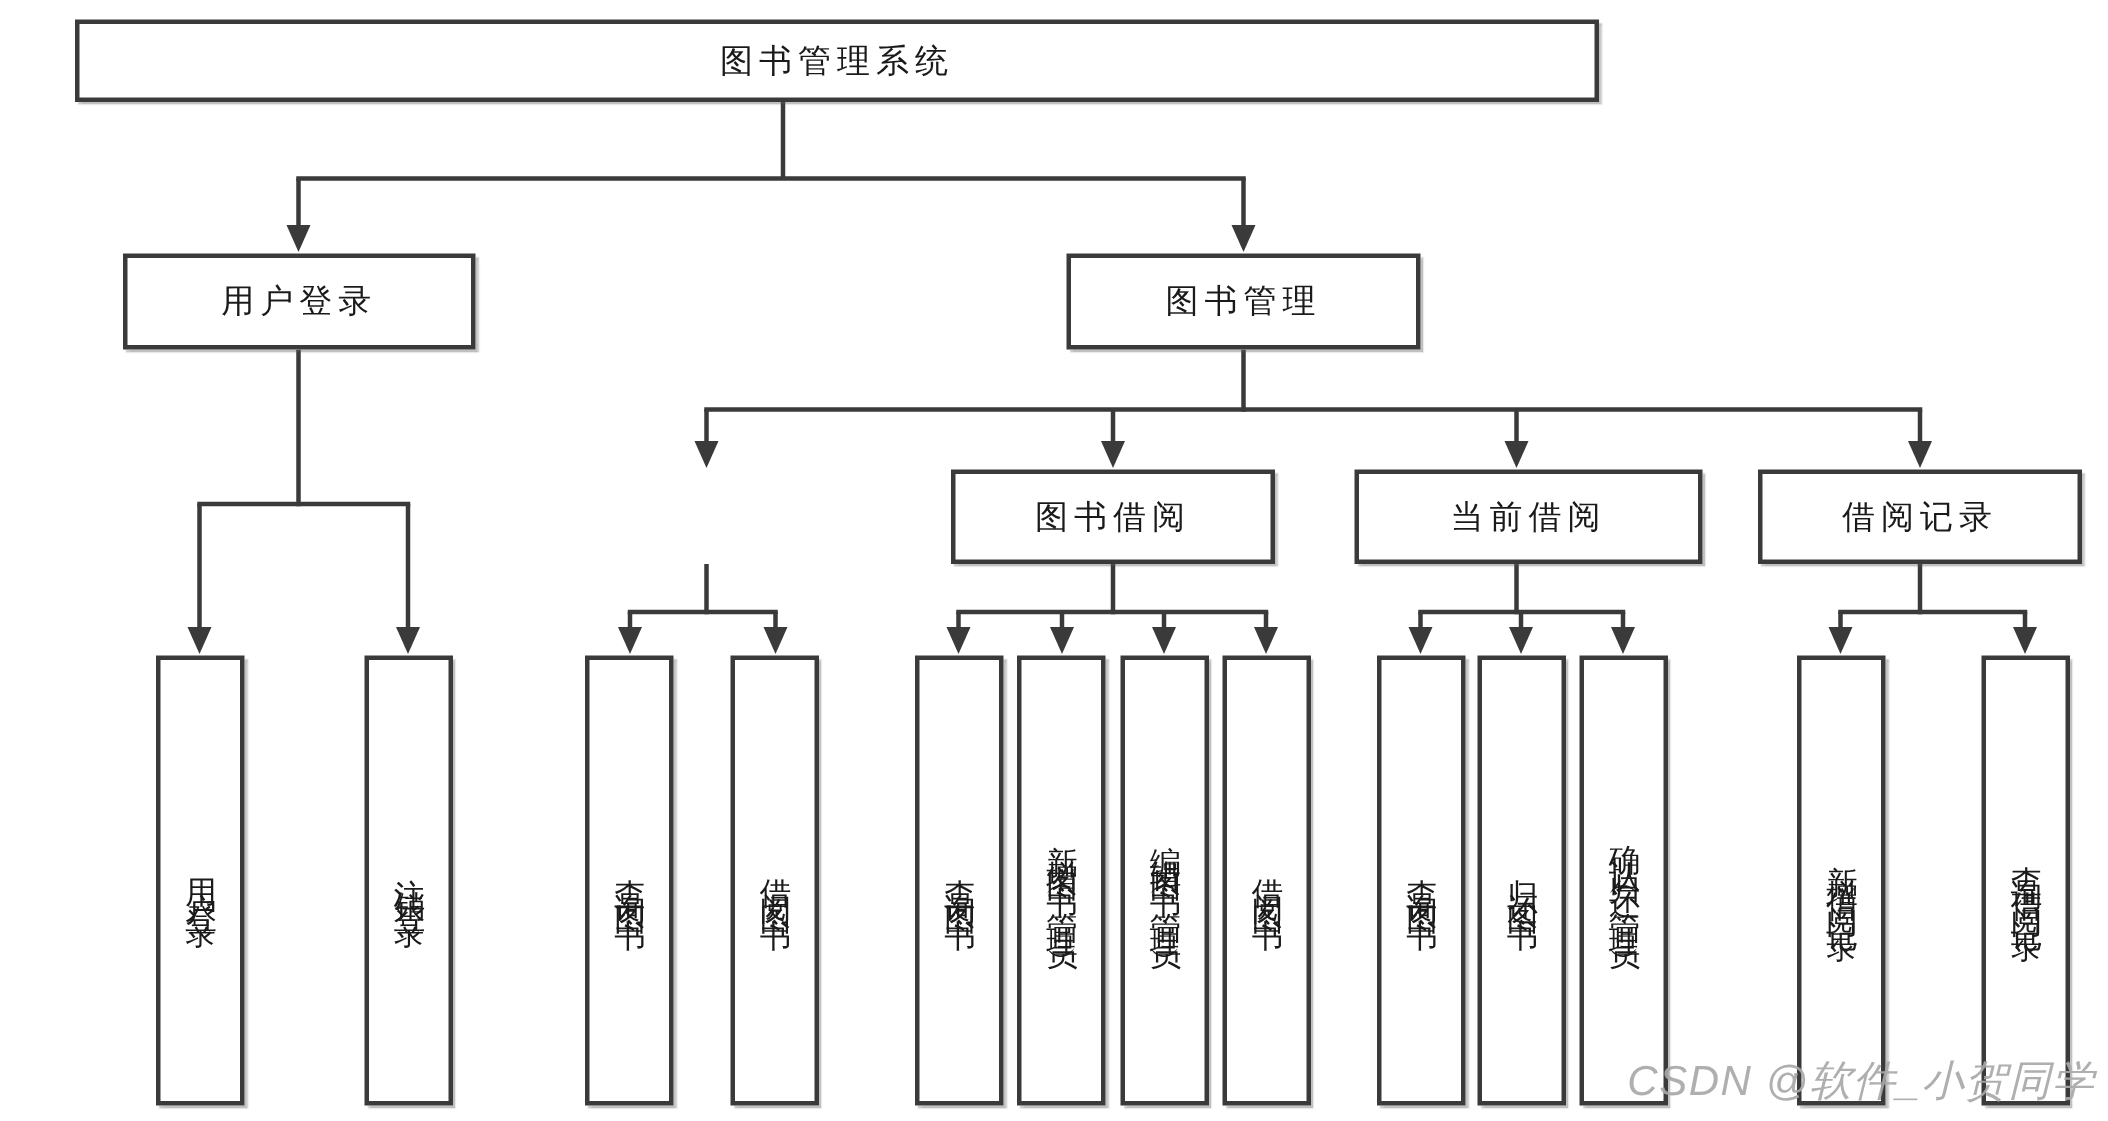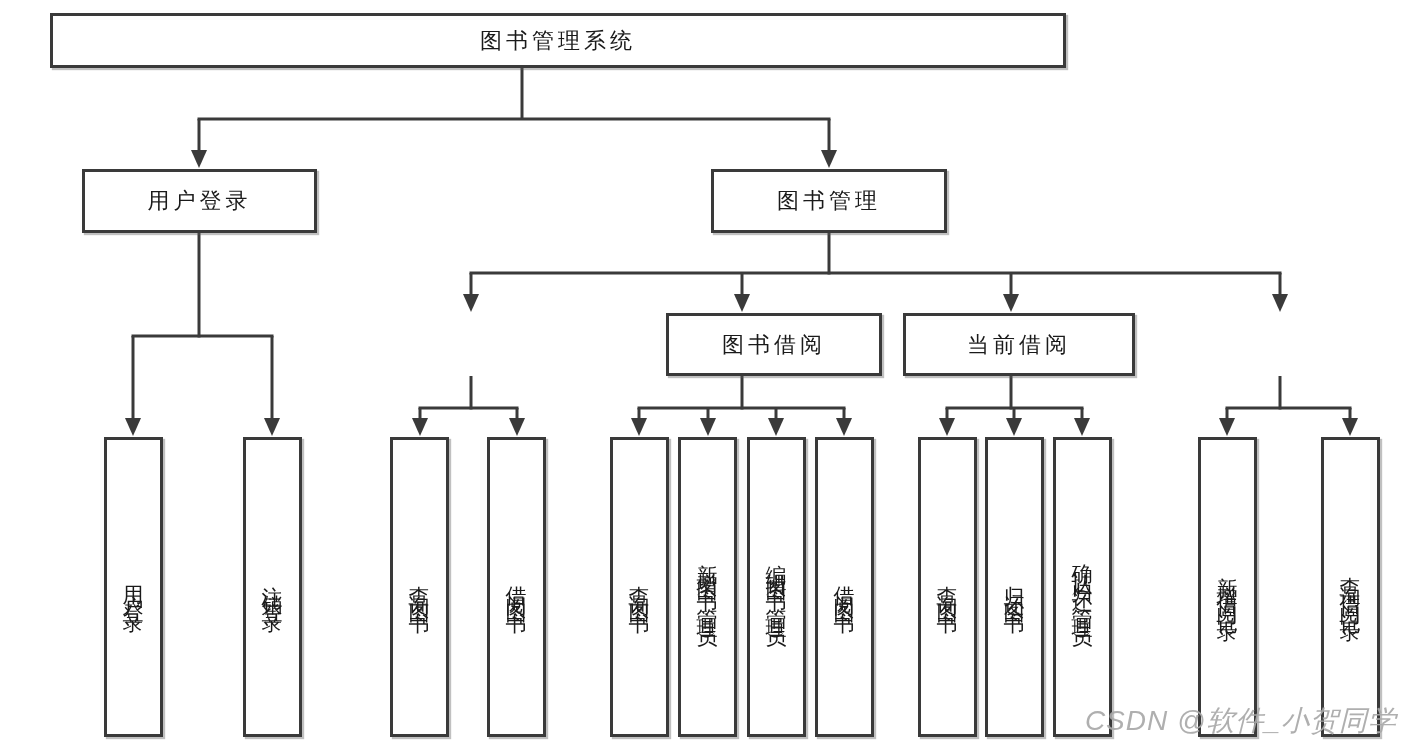--- a/index.html
+++ b/index.html
@@ -122,22 +122,23 @@
       <polygon points="1219,418 1235,418 1227,436"></polygon>
       <polygon points="1342,418 1358,418 1350,436"></polygon>
     </g>
   </svg>
 
   <div class="node" style="left:14px; top:13px; width:1016px; height:55px;margin-left:36px;">图书管理系统</div>
 
   <div class="node" style="left:82px; top:169px; width:235px; height:64px;">用户登录</div>
   <div class="node" style="left:711px; top:169px; width:236px; height:64px;">图书管理</div>
 
-  <div class="node" style="left:634px; top:313px; width:216px; height:63px;margin-left:32px;">图书借阅</div>
+  <div class="node" style="left:634px; top:313px; width:216px; height:63px;">图书借阅</div>
   <div class="node" style="left:903px; top:313px; width:232px; height:63px;">当前借阅</div>
+  <div class="node" style="left:1172px; top:313px; width:216px; height:63px;">借阅记录</div>
 
   <div class="node leaf" style="left:104px;">用户登录</div>
   <div class="node leaf" style="left:243px;">注销登录</div>
 
   <div class="node leaf" style="left:390px;">查询图书</div>
   <div class="node leaf" style="left:487px;">借阅图书</div>
 
   <div class="node leaf" style="left:610px;">查询图书</div>
   <div class="node leaf" style="left:678px;">新增图书（管理员）</div>
   <div class="node leaf" style="left:747px;">编辑图书（管理员）</div>

